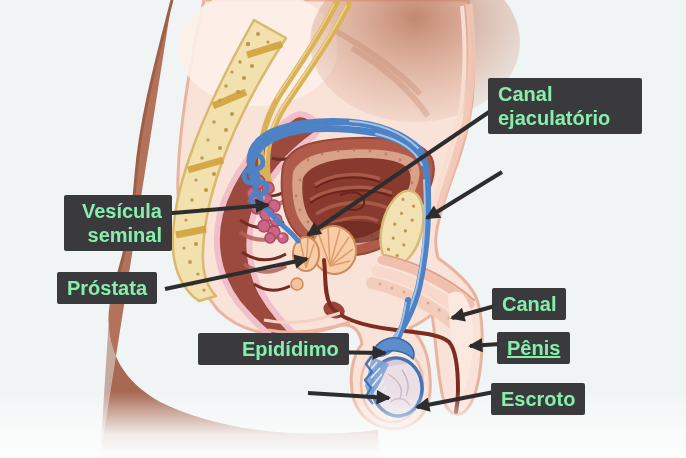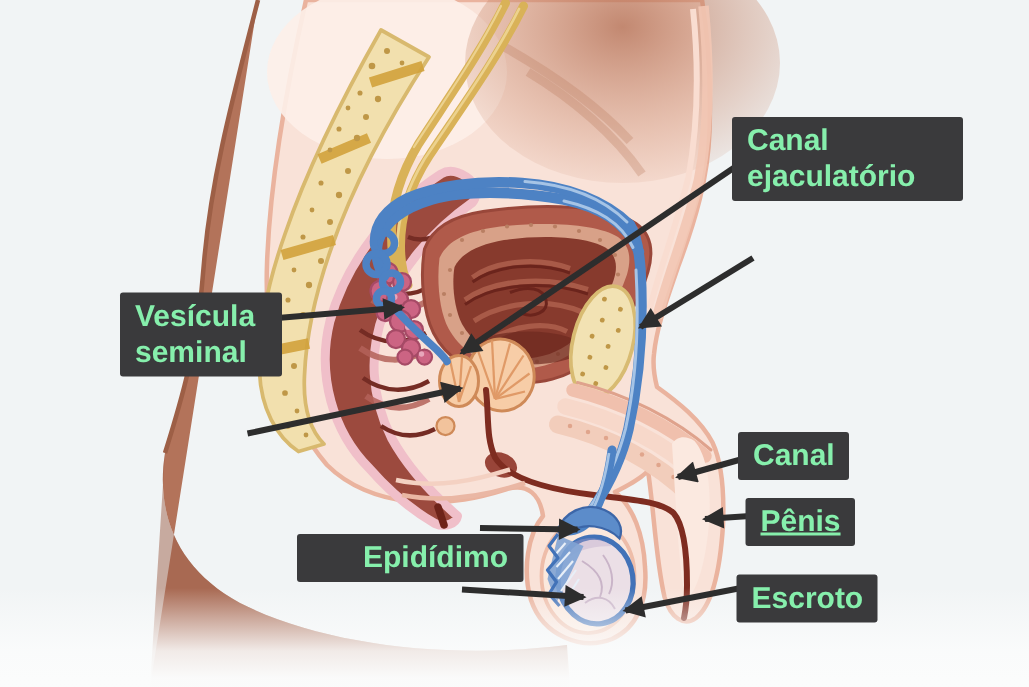--- a/index.html
+++ b/index.html
@@ -4,25 +4,25 @@
 <style>
   html,body{margin:0;padding:0;background:#fff;}
   .stage{position:relative;width:686px;height:458px;background:#f1f4f5;overflow:hidden;
          font-family:"Liberation Sans",sans-serif;}
   .stage svg{position:absolute;left:0;top:0;}
   .label{position:absolute;background:#3a3a3c;color:#86efac;
          font:700 20px/1.2 "Liberation Sans",sans-serif;
          padding:4px 10px;border-radius:2px;white-space:nowrap;z-index:5;}
   .lbl0{left:488px;top:78px;width:134px;white-space:normal;}
   .lbl1{left:498px;top:143px;width:112px;white-space:normal;}
-  .lbl2{left:80px;top:195px;width:88px;white-space:normal;}
+  .lbl2{left:64px;top:195px;width:88px;white-space:normal;text-align:right;}
   .lbl3{left:57px;top:272px;}
   .lbl4{left:492px;top:288px;}
   .lbl5{left:497px;top:332px;text-decoration:underline;}
-  .lbl6{left:198px;top:356px;padding-left:44px;}
+  .lbl6{left:198px;top:333px;padding-left:44px;}
   .lbl7{left:199px;top:379px;}
   .lbl8{left:491px;top:383px;text-align:right;}
 </style>
 </head>
 <body>
 
 <div class="stage">
 
 <svg width="686" height="458" viewBox="0 0 686 458">
   <defs>
@@ -327,18 +327,19 @@
     <path d="M495,306 L452,318" marker-end="url(#ah)"></path>
     <path d="M500,344 L470,346" marker-end="url(#ah)"></path>
     <path d="M320,352 L385,353" marker-end="url(#ah)"></path>
     <path d="M308,393 L389,398" marker-end="url(#ah)"></path>
     <path d="M494,392 L417,407" marker-end="url(#ah)"></path>
   </g>
 </svg>
 
 <div class="label lbl0">Canal ejaculatório</div>
 <div class="label lbl2">Vesícula seminal</div>
+<div class="label lbl3">Próstata</div>
 <div class="label lbl4">Canal</div>
 <div class="label lbl5">Pênis</div>
 <div class="label lbl6">Epidídimo</div>
 <div class="label lbl8">Escroto</div>
 
 </div>
 
 </body></html>

